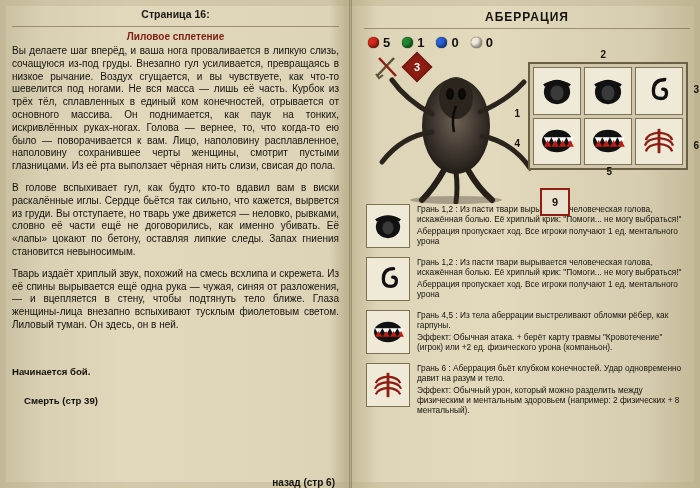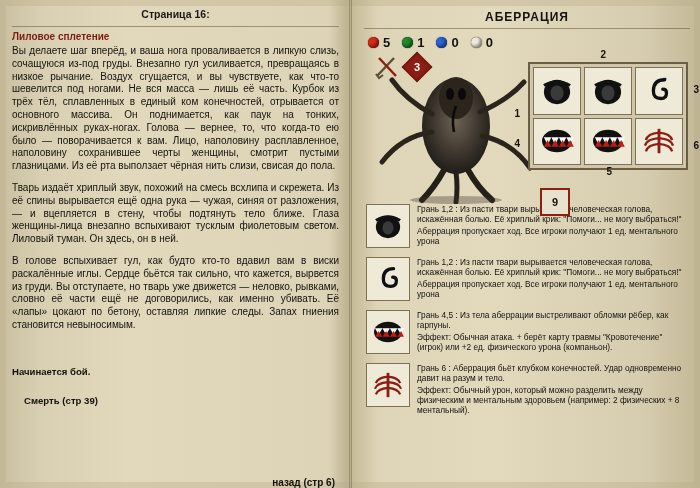--- a/index.html
+++ b/index.html
@@ -24,21 +24,21 @@
     pointer-events:none;opacity:.35;
   }
 
   
   .left{
     position:absolute;left:0;top:0;width:349px;height:488px;
     padding:8px 10px 6px 12px;box-sizing:border-box;
   }
   .page-label{font-size:10.5px;font-weight:bold;color:#1d1a14;margin-bottom:6px;text-align:center;}
   .rule{height:1px;background:#6e6244;opacity:.6;margin:2px 0 4px 0;}
-  .sect-title{font-size:10px;font-weight:bold;color:#7b1d10;margin:2px 0 3px 0;}
+  .sect-title{font-size:10px;font-weight:bold;color:#7b1d10;margin:2px 0 3px 0;text-align:center;}
   .body-text{
     font-size:10px;line-height:1.28;color:#14120d;text-align:justify;
     margin:0 0 9px 0;
   }
   .begin-fight{font-size:9.6px;font-weight:bold;color:#14120d;margin:34px 0 18px 0;}
   .death{font-size:9.6px;font-weight:bold;color:#14120d;margin:12px;}
   .back-link{position:absolute;right:14px;bottom:0;font-size:10px;font-weight:bold;color:#14120d;}
 
   
   .right{
@@ -104,22 +104,22 @@
 
 <div id="page">
   <div class="page-border"></div>
   <div class="spine"></div>
 
   <div class="left">
     <div class="page-label">Страница 16:</div>
     <div class="rule"></div>
     <div class="sect-title">Лиловое сплетение</div>
     <p class="body-text">Вы делаете шаг вперёд, и ваша нога проваливается в липкую слизь, сочащуюся из-под груды. Внезапно гул усиливается, превращаясь в низкое рычание. Воздух сгущается, и вы чувствуете, как что-то шевелится под ногами. Не вся масса — лишь её часть. Курбок из трёх тёл, сплавленных в единый ком конечностей, отрывается от основного массива. Он поднимается, как паук на тонких, искривлённых руках-ногах. Голова — вернее, то, что когда-то ею было — поворачивается к вам. Лицо, наполовину расплавленное, наполовину сохранившее черты женщины, смотрит пустыми глазницами. Из её рта выползает чёрная нить слизи, свисая до пола.</p>
+    <p class="body-text">В голове вспыхивает гул, как будто кто-то вдавил вам в виски раскалённые иглы. Сердце бьётся так сильно, что кажется, вырвется из груди. Вы отступаете, но тварь уже движется — неловко, рывками, словно её части ещё не договорились, как именно убивать. Её «лапы» цокают по бетону, оставляя липкие следы. Запах гниения становится невыносимым.</p>
     <p class="body-text">Тварь издаёт хриплый звук, похожий на смесь всхлипа и скрежета. Из её спины вырывается ещё одна рука — чужая, синяя от разложения, — и вцепляется в стену, чтобы подтянуть тело ближе. Глаза женщины-лица внезапно вспыхивают тусклым фиолетовым светом. Лиловый туман. Он здесь, он в ней.</p>
-    <p class="body-text">В голове вспыхивает гул, как будто кто-то вдавил вам в виски раскалённые иглы. Сердце бьётся так сильно, что кажется, вырвется из груди. Вы отступаете, но тварь уже движется — неловко, рывками, словно её части ещё не договорились, как именно убивать. Её «лапы» цокают по бетону, оставляя липкие следы. Запах гниения становится невыносимым.</p>
     <div class="begin-fight">Начинается бой.</div>
     <div class="death">Смерть (стр 39)</div>
     <div class="back-link">назад (стр 6)</div>
   </div>
 
   <div class="right">
     <div class="mon-title">АБЕРРАЦИЯ</div>
     <div class="rule2"></div>
 
     <div class="stats">

